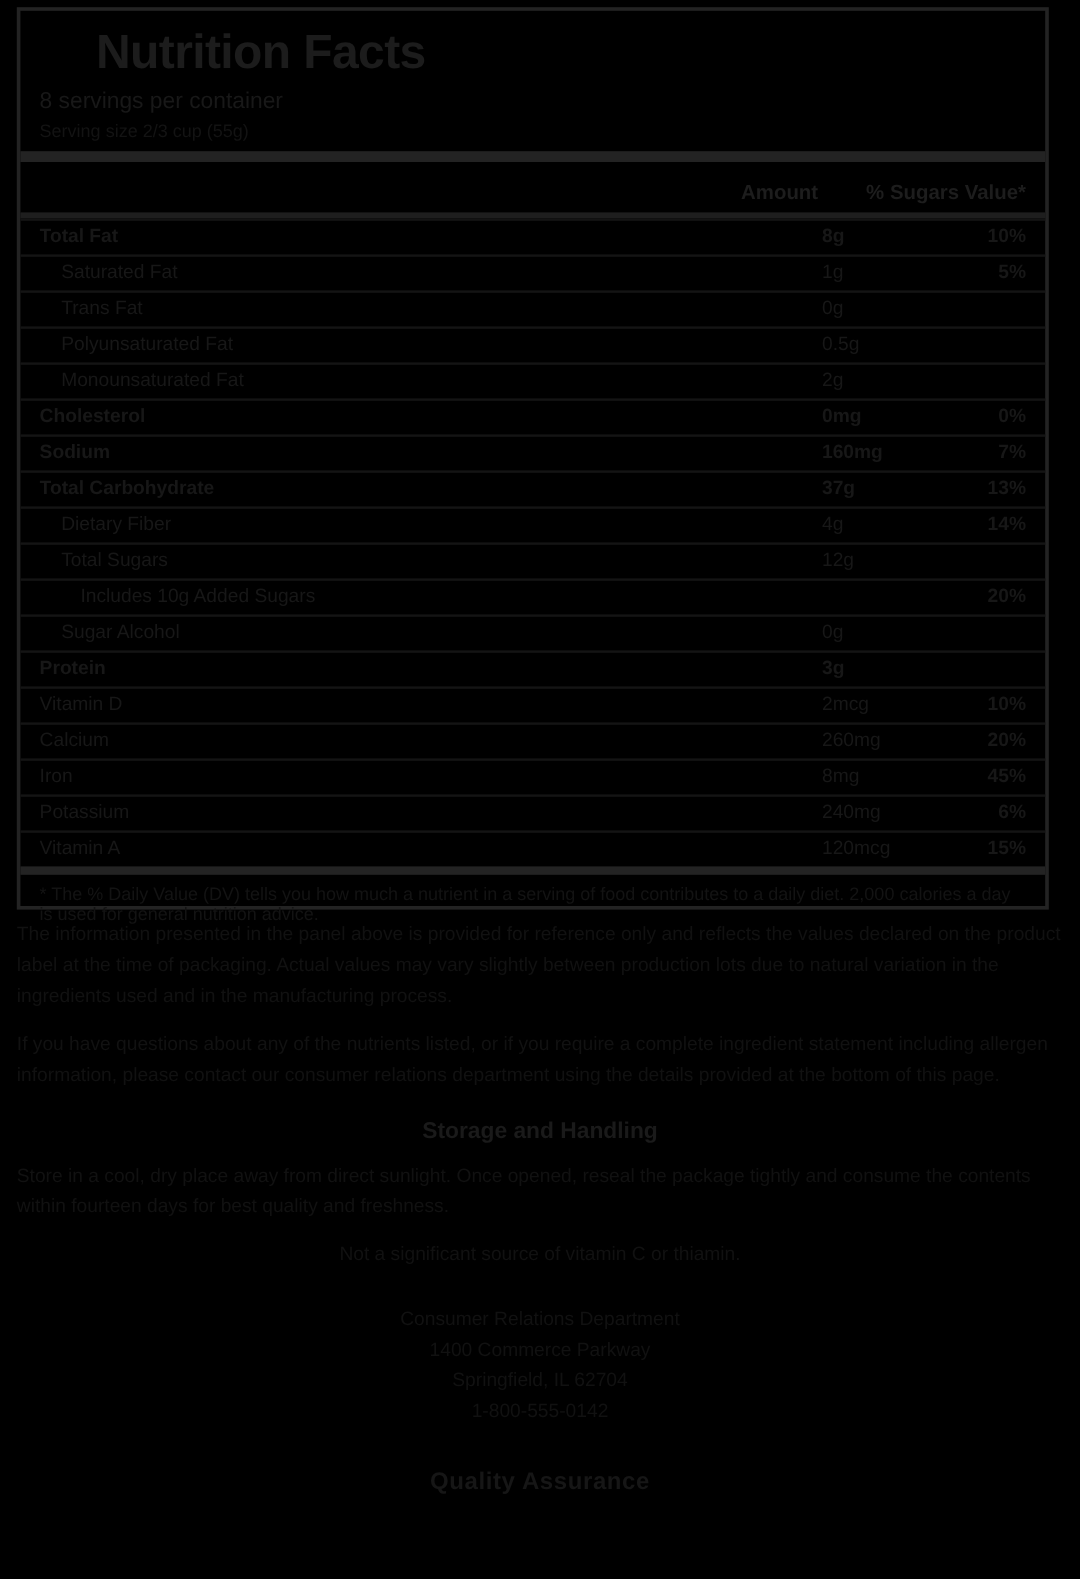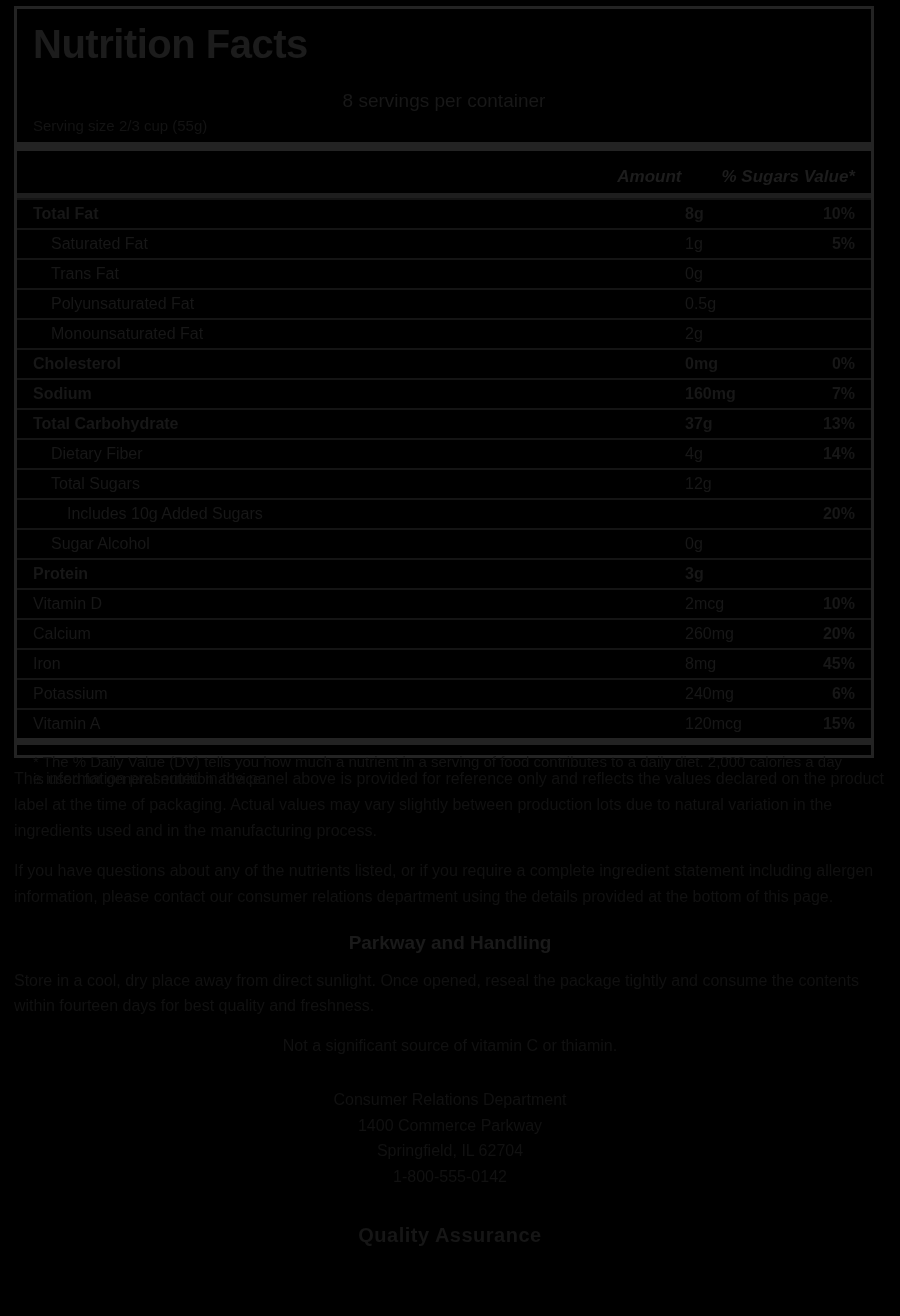--- a/index.html
+++ b/index.html
@@ -30,27 +30,27 @@
 
   .panel-head {
     padding: 14px 16px 8px 16px;
   }
   .panel-title {
     font-size: 40px;
     font-weight: bold;
     letter-spacing: -0.5px;
     color: #1c1c1c;
     line-height: 1.05;
+    margin-left: 47px;
   }
   .panel-sub {
-    margin-top: 24px;
+    margin-top: 8px;
     font-size: 19px;
     color: #181818;
     line-height: 1.25;
-    text-align: center;
   }
   .panel-sub2 {
     margin-top: 4px;
     font-size: 15px;
     color: #131313;
   }
 
   .rule-thick {
     height: 9px;
     background: #232323;
@@ -62,21 +62,20 @@
   }
 
   .col-head {
     display: flex;
     align-items: flex-end;
     justify-content: flex-end;
     padding: 6px 16px 6px 16px;
     gap: 40px;
     height: 42px;
     box-sizing: border-box;
-    font-style: italic;
   }
   .col-head .ch {
     font-size: 17px;
     font-weight: bold;
     color: #1d1d1d;
   }
 
   .rows {
     display: block;
   }
@@ -276,21 +275,21 @@
       </div>
     </div>
 
   <div class="footnote-row">* The % Daily Value (DV) tells you how much a nutrient in a serving of food contributes to a daily diet. 2,000 calories a day is used for general nutrition advice.</div>
 </div>
 
 <div class="below">
   <p class="para">The information presented in the panel above is provided for reference only and reflects the values declared on the product label at the time of packaging. Actual values may vary slightly between production lots due to natural variation in the ingredients used and in the manufacturing process.</p>
   <p class="para">If you have questions about any of the nutrients listed, or if you require a complete ingredient statement including allergen information, please contact our consumer relations department using the details provided at the bottom of this page.</p>
 
-  <div class="heading-center">Parkway and Handling</div>
+  <div class="heading-center">Storage and Handling</div>
 
   <p class="para">Store in a cool, dry place away from direct sunlight. Once opened, reseal the package tightly and consume the contents within fourteen days for best quality and freshness.</p>
   <p class="para center">Not a significant source of vitamin C or thiamin.</p>
 
   <div class="addr">
     <div>Consumer Relations Department</div>
     <div>1400 Commerce Parkway</div>
     <div>Springfield, IL 62704</div>
     <div>1-800-555-0142</div>
   </div>

